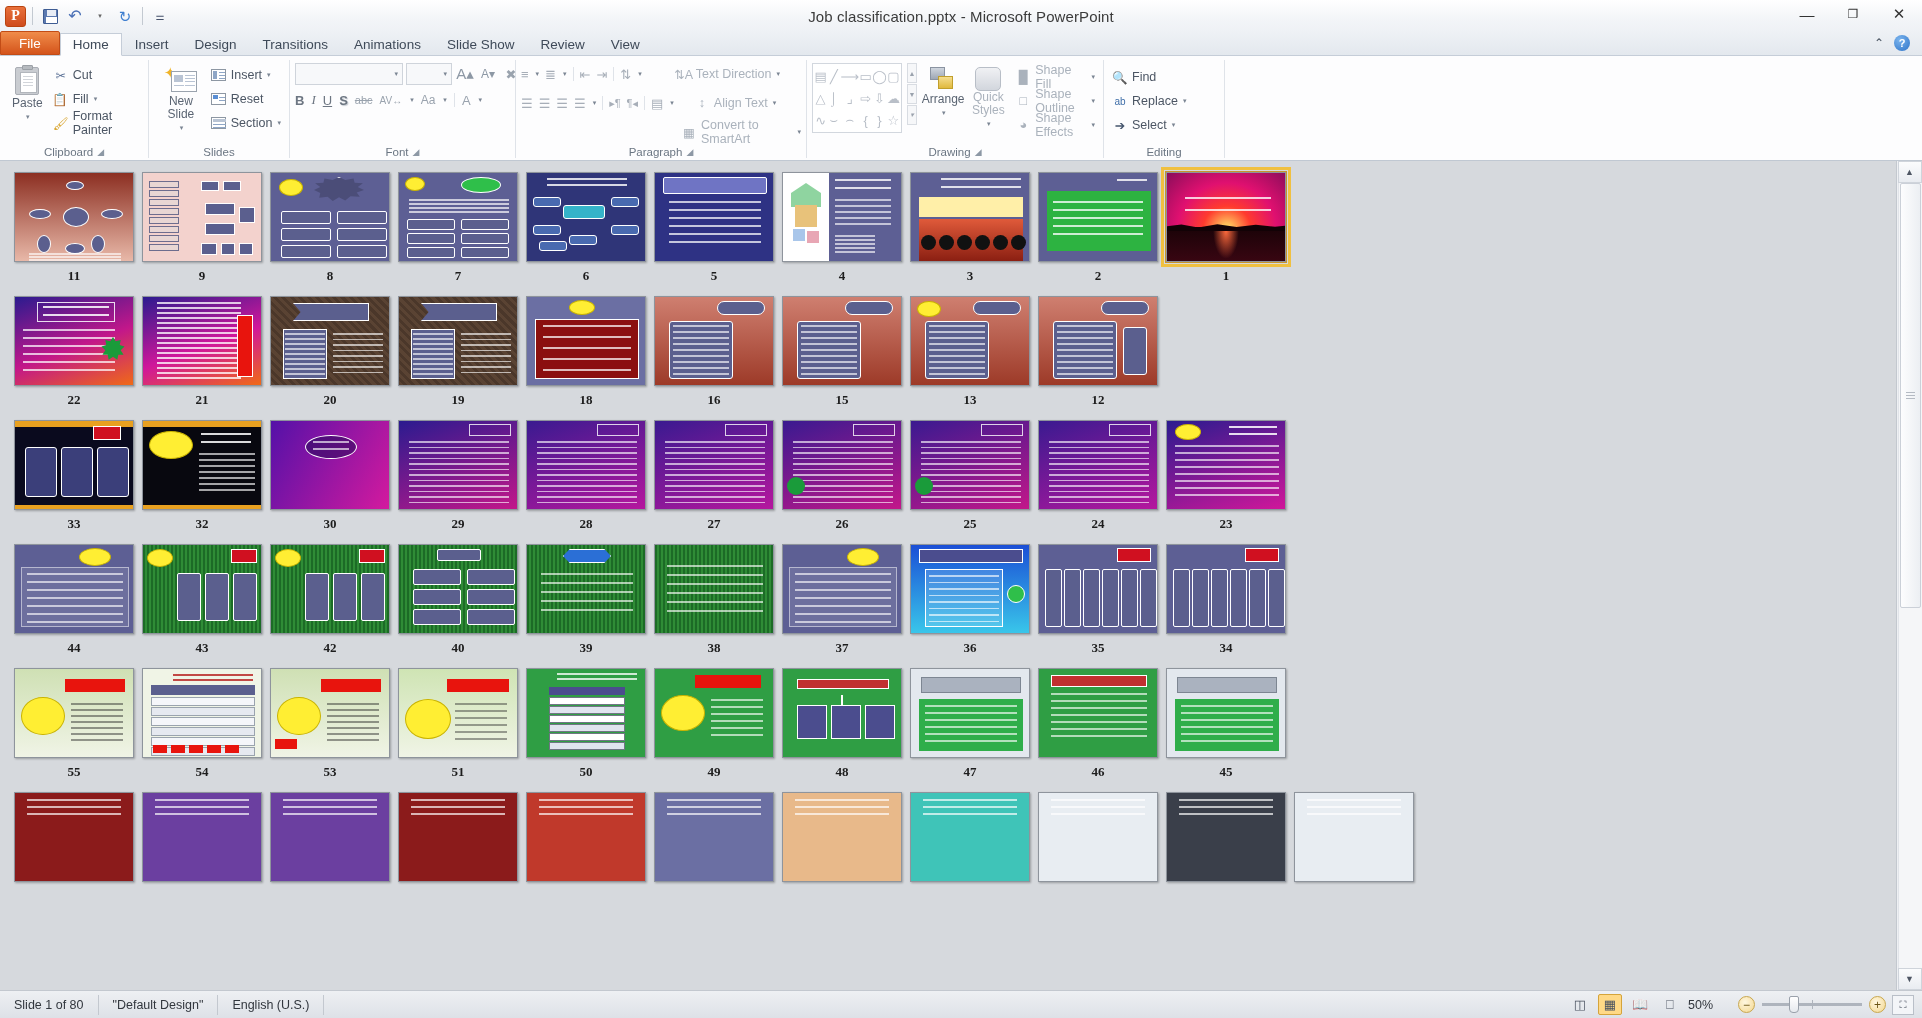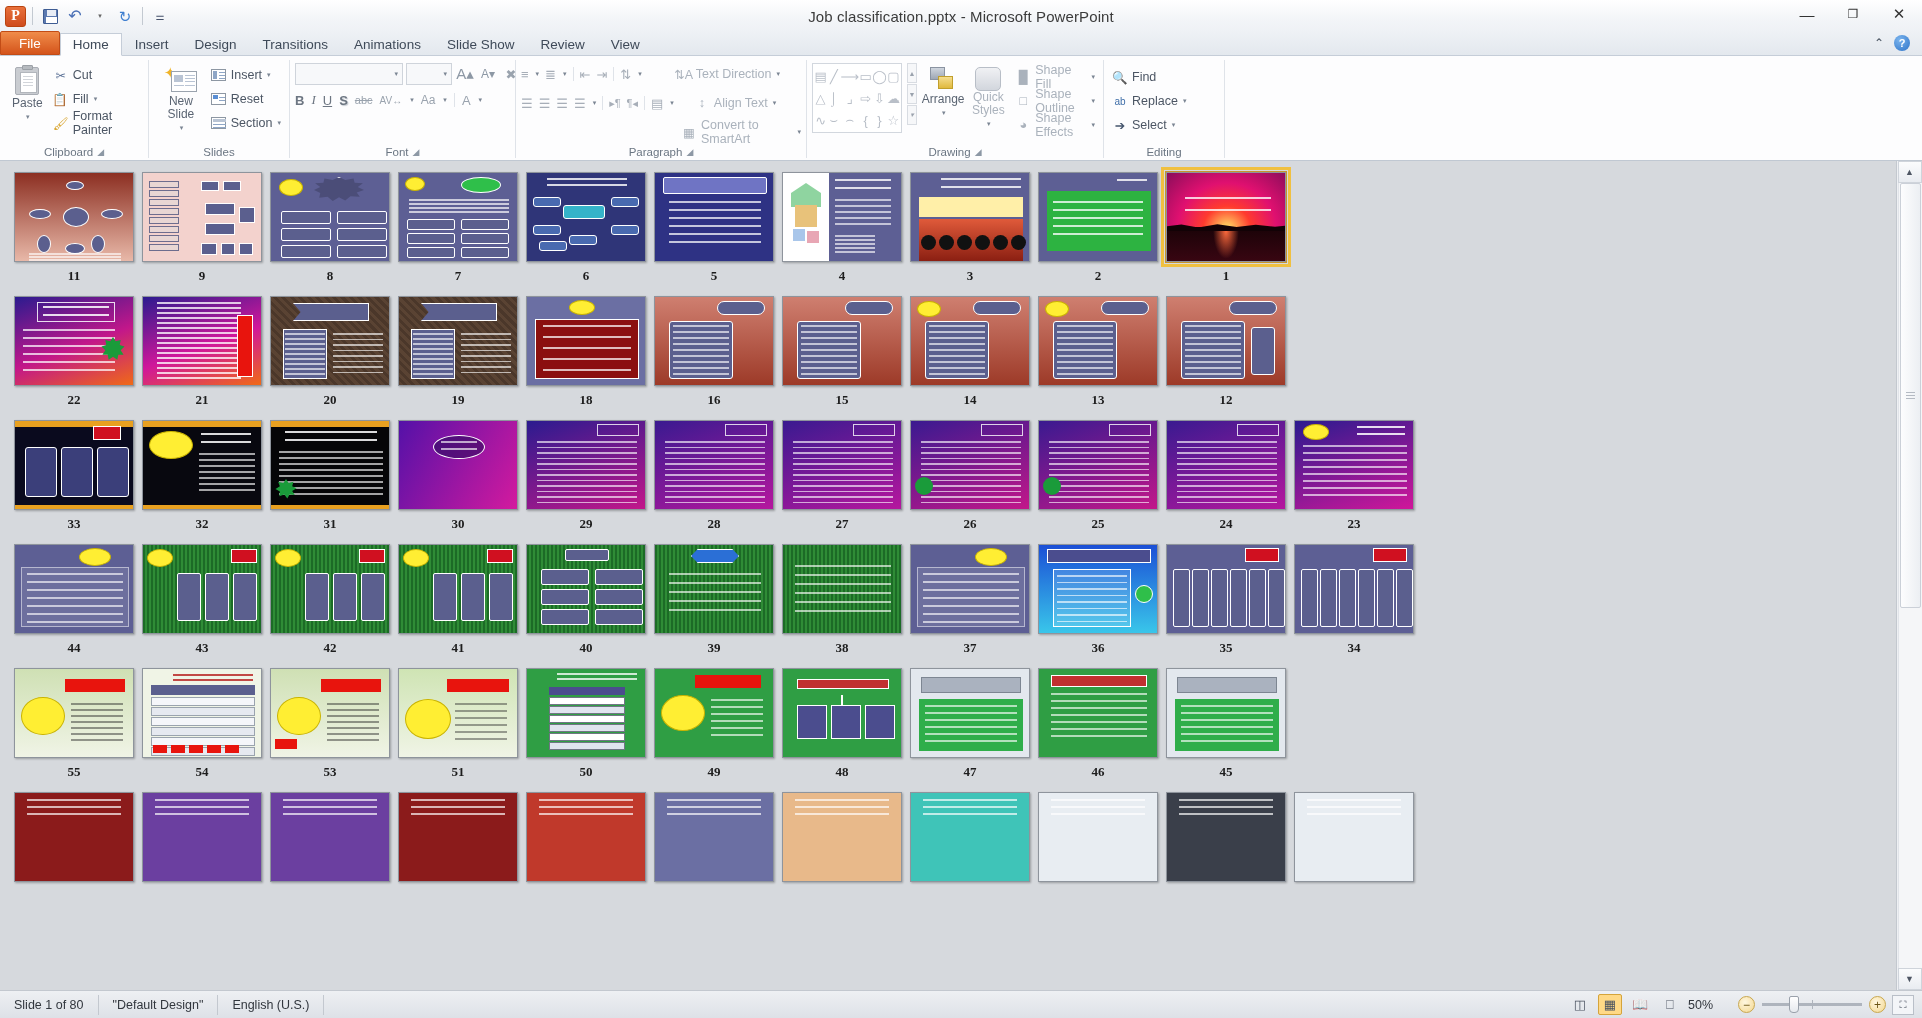--- a/index.html
+++ b/index.html
@@ -835,39 +835,20 @@
               <div class="bar" style="left: 18px; top: 34px; width: 56px; height: 1.6px; background: rgba(255, 255, 255, 0.75); opacity: 0.85;"></div>
               <div class="bar" style="left: 18px; top: 40px; width: 56px; height: 1.6px; background: rgba(255, 255, 255, 0.75); opacity: 0.85;"></div>
               <div class="bar" style="left: 18px; top: 46px; width: 56px; height: 1.6px; background: rgba(255, 255, 255, 0.75); opacity: 0.85;"></div>
               <div class="bar" style="left: 18px; top: 52px; width: 56px; height: 1.6px; background: rgba(255, 255, 255, 0.75); opacity: 0.85;"></div>
               <div class="bar" style="left: 18px; top: 58px; width: 56px; height: 1.6px; background: rgba(255, 255, 255, 0.75); opacity: 0.85;"></div>
               <div class="bar" style="left: 18px; top: 64px; width: 56px; height: 1.6px; background: rgba(255, 255, 255, 0.75); opacity: 0.85;"></div>
               <div class="bar" style="left: 18px; top: 70px; width: 56px; height: 1.6px; background: rgba(255, 255, 255, 0.75); opacity: 0.85;"></div>
               <div class="bar" style="left: 18px; top: 76px; width: 56px; height: 1.6px; background: rgba(255, 255, 255, 0.75); opacity: 0.85;"></div>
             </div>
           </div>
-          <div class="snum">14</div>
-        </div>
-        <div class="scell">
-          <div class="thumbwrap">
-            <div class="thumb" style="background: linear-gradient(rgb(207, 127, 112), rgb(157, 58, 40));">
-              <div class="box" style="left: 62px; top: 4px; width: 48px; height: 14px; border-radius: 8px;"></div>
-              <div class="cloud" style="left: 6px; top: 4px; width: 24px; height: 16px;"></div>
-              <div class="box" style="left: 14px; top: 24px; width: 64px; height: 58px; border-radius: 3px;"></div>
-              <div class="bar" style="left: 18px; top: 28px; width: 56px; height: 1.6px; background: rgba(255, 255, 255, 0.75); opacity: 0.85;"></div>
-              <div class="bar" style="left: 18px; top: 34px; width: 56px; height: 1.6px; background: rgba(255, 255, 255, 0.75); opacity: 0.85;"></div>
-              <div class="bar" style="left: 18px; top: 40px; width: 56px; height: 1.6px; background: rgba(255, 255, 255, 0.75); opacity: 0.85;"></div>
-              <div class="bar" style="left: 18px; top: 46px; width: 56px; height: 1.6px; background: rgba(255, 255, 255, 0.75); opacity: 0.85;"></div>
-              <div class="bar" style="left: 18px; top: 52px; width: 56px; height: 1.6px; background: rgba(255, 255, 255, 0.75); opacity: 0.85;"></div>
-              <div class="bar" style="left: 18px; top: 58px; width: 56px; height: 1.6px; background: rgba(255, 255, 255, 0.75); opacity: 0.85;"></div>
-              <div class="bar" style="left: 18px; top: 64px; width: 56px; height: 1.6px; background: rgba(255, 255, 255, 0.75); opacity: 0.85;"></div>
-              <div class="bar" style="left: 18px; top: 70px; width: 56px; height: 1.6px; background: rgba(255, 255, 255, 0.75); opacity: 0.85;"></div>
-              <div class="bar" style="left: 18px; top: 76px; width: 56px; height: 1.6px; background: rgba(255, 255, 255, 0.75); opacity: 0.85;"></div>
-            </div>
-          </div>
           <div class="snum">13</div>
         </div>
         <div class="scell">
           <div class="thumbwrap">
             <div class="thumb" style="background: linear-gradient(rgb(207, 127, 112), rgb(157, 58, 40));">
               <div class="box" style="left: 62px; top: 4px; width: 48px; height: 14px; border-radius: 8px;"></div>
               <div class="box" style="left: 14px; top: 24px; width: 64px; height: 58px; border-radius: 3px;"></div>
               <div class="bar" style="left: 18px; top: 28px; width: 56px; height: 1.6px; background: rgba(255, 255, 255, 0.75); opacity: 0.85;"></div>
               <div class="bar" style="left: 18px; top: 34px; width: 56px; height: 1.6px; background: rgba(255, 255, 255, 0.75); opacity: 0.85;"></div>
               <div class="bar" style="left: 18px; top: 40px; width: 56px; height: 1.6px; background: rgba(255, 255, 255, 0.75); opacity: 0.85;"></div>
@@ -908,40 +889,20 @@
               <div class="bar" style="left: 56px; top: 32px; width: 56px; height: 1.6px; background: rgba(255, 255, 255, 0.75); opacity: 0.85;"></div>
               <div class="bar" style="left: 56px; top: 38px; width: 56px; height: 1.6px; background: rgba(255, 255, 255, 0.75); opacity: 0.85;"></div>
               <div class="bar" style="left: 56px; top: 44px; width: 56px; height: 1.6px; background: rgba(255, 255, 255, 0.75); opacity: 0.85;"></div>
               <div class="bar" style="left: 56px; top: 50px; width: 56px; height: 1.6px; background: rgba(255, 255, 255, 0.75); opacity: 0.85;"></div>
               <div class="bar" style="left: 56px; top: 56px; width: 56px; height: 1.6px; background: rgba(255, 255, 255, 0.75); opacity: 0.85;"></div>
               <div class="bar" style="left: 56px; top: 62px; width: 56px; height: 1.6px; background: rgba(255, 255, 255, 0.75); opacity: 0.85;"></div>
               <div class="bar" style="left: 56px; top: 68px; width: 56px; height: 1.6px; background: rgba(255, 255, 255, 0.75); opacity: 0.85;"></div>
             </div>
           </div>
           <div class="snum">32</div>
-        </div>
-        <div class="scell">
-          <div class="thumbwrap">
-            <div class="thumb" style="background: rgb(5, 5, 7);">
-              <div class="bar" style="left: 0px; top: 0px; width: 120px; height: 6px; background: rgb(232, 160, 32);"></div>
-              <div class="bar" style="left: 0px; top: 84px; width: 120px; height: 6px; background: rgb(232, 160, 32);"></div>
-              <div class="bar" style="left: 14px; top: 10px; width: 92px; height: 1.6px; background: rgb(255, 255, 255); opacity: 0.85;"></div>
-              <div class="bar" style="left: 14px; top: 18px; width: 92px; height: 1.6px; background: rgb(255, 255, 255); opacity: 0.85;"></div>
-              <div class="bar" style="left: 8px; top: 30px; width: 104px; height: 1.6px; background: rgba(255, 255, 255, 0.75); opacity: 0.85;"></div>
-              <div class="bar" style="left: 8px; top: 36px; width: 104px; height: 1.6px; background: rgba(255, 255, 255, 0.75); opacity: 0.85;"></div>
-              <div class="bar" style="left: 8px; top: 42px; width: 104px; height: 1.6px; background: rgba(255, 255, 255, 0.75); opacity: 0.85;"></div>
-              <div class="bar" style="left: 8px; top: 48px; width: 104px; height: 1.6px; background: rgba(255, 255, 255, 0.75); opacity: 0.85;"></div>
-              <div class="bar" style="left: 8px; top: 54px; width: 104px; height: 1.6px; background: rgba(255, 255, 255, 0.75); opacity: 0.85;"></div>
-              <div class="bar" style="left: 8px; top: 60px; width: 104px; height: 1.6px; background: rgba(255, 255, 255, 0.75); opacity: 0.85;"></div>
-              <div class="bar" style="left: 8px; top: 66px; width: 104px; height: 1.6px; background: rgba(255, 255, 255, 0.75); opacity: 0.85;"></div>
-              <div class="bar" style="left: 8px; top: 72px; width: 104px; height: 1.6px; background: rgba(255, 255, 255, 0.75); opacity: 0.85;"></div>
-              <div style="position: absolute; left: 4px; top: 58px; width: 22px; height: 20px; background: rgb(26, 155, 58); clip-path: polygon(50% 0px, 62% 20%, 84% 14%, 78% 36%, 98% 46%, 78% 60%, 90% 80%, 66% 78%, 56% 98%, 42% 78%, 20% 86%, 22% 62%, 2% 50%, 22% 36%, 14% 14%, 38% 20%);"></div>
-            </div>
-          </div>
-          <div class="snum">31</div>
         </div>
         <div class="scell">
           <div class="thumbwrap">
             <div class="thumb" style="background: linear-gradient(120deg, rgb(84, 17, 168), rgb(212, 26, 158));">
               <div class="box" style="left: 34px; top: 14px; width: 52px; height: 24px; background: rgba(40, 10, 90, 0.55); border-radius: 50%;"></div>
               <div class="bar" style="left: 42px; top: 20px; width: 36px; height: 1.6px; background: rgba(255, 255, 255, 0.75); opacity: 0.85;"></div>
               <div class="bar" style="left: 42px; top: 27px; width: 36px; height: 1.6px; background: rgba(255, 255, 255, 0.75); opacity: 0.85;"></div>
             </div>
           </div>
           <div class="snum">30</div>
@@ -1124,32 +1085,20 @@
               <div class="box" style="left: 34px; top: 28px; width: 24px; height: 48px; border-radius: 2px;"></div>
               <div class="box" style="left: 62px; top: 28px; width: 24px; height: 48px; border-radius: 2px;"></div>
               <div class="box" style="left: 90px; top: 28px; width: 24px; height: 48px; border-radius: 2px;"></div>
             </div>
           </div>
           <div class="snum">42</div>
         </div>
         <div class="scell">
           <div class="thumbwrap">
             <div class="thumb" style="background: repeating-linear-gradient(90deg, rgb(28, 107, 38) 0px, rgb(28, 107, 38) 2px, rgb(47, 140, 54) 2px, rgb(47, 140, 54) 4px);">
-              <div class="cloud" style="left: 4px; top: 4px; width: 26px; height: 18px;"></div>
-              <div style="position: absolute; left: 88px; top: 4px; width: 26px; height: 14px; background: rgb(208, 16, 32); border: 1px solid rgb(255, 255, 255);"></div>
-              <div class="box" style="left: 34px; top: 28px; width: 24px; height: 48px; border-radius: 2px;"></div>
-              <div class="box" style="left: 62px; top: 28px; width: 24px; height: 48px; border-radius: 2px;"></div>
-              <div class="box" style="left: 90px; top: 28px; width: 24px; height: 48px; border-radius: 2px;"></div>
-            </div>
-          </div>
-          <div class="snum">41</div>
-        </div>
-        <div class="scell">
-          <div class="thumbwrap">
-            <div class="thumb" style="background: repeating-linear-gradient(90deg, rgb(28, 107, 38) 0px, rgb(28, 107, 38) 2px, rgb(47, 140, 54) 2px, rgb(47, 140, 54) 4px);">
               <div class="box" style="left: 38px; top: 4px; width: 44px; height: 12px; border-radius: 2px;"></div>
               <div class="box" style="left: 14px; top: 24px; width: 48px; height: 16px; border-radius: 2px;"></div>
               <div class="box" style="left: 68px; top: 24px; width: 48px; height: 16px; border-radius: 2px;"></div>
               <div class="box" style="left: 14px; top: 44px; width: 48px; height: 16px; border-radius: 2px;"></div>
               <div class="box" style="left: 68px; top: 44px; width: 48px; height: 16px; border-radius: 2px;"></div>
               <div class="box" style="left: 14px; top: 64px; width: 48px; height: 16px; border-radius: 2px;"></div>
               <div class="box" style="left: 68px; top: 64px; width: 48px; height: 16px; border-radius: 2px;"></div>
             </div>
           </div>
           <div class="snum">40</div>

